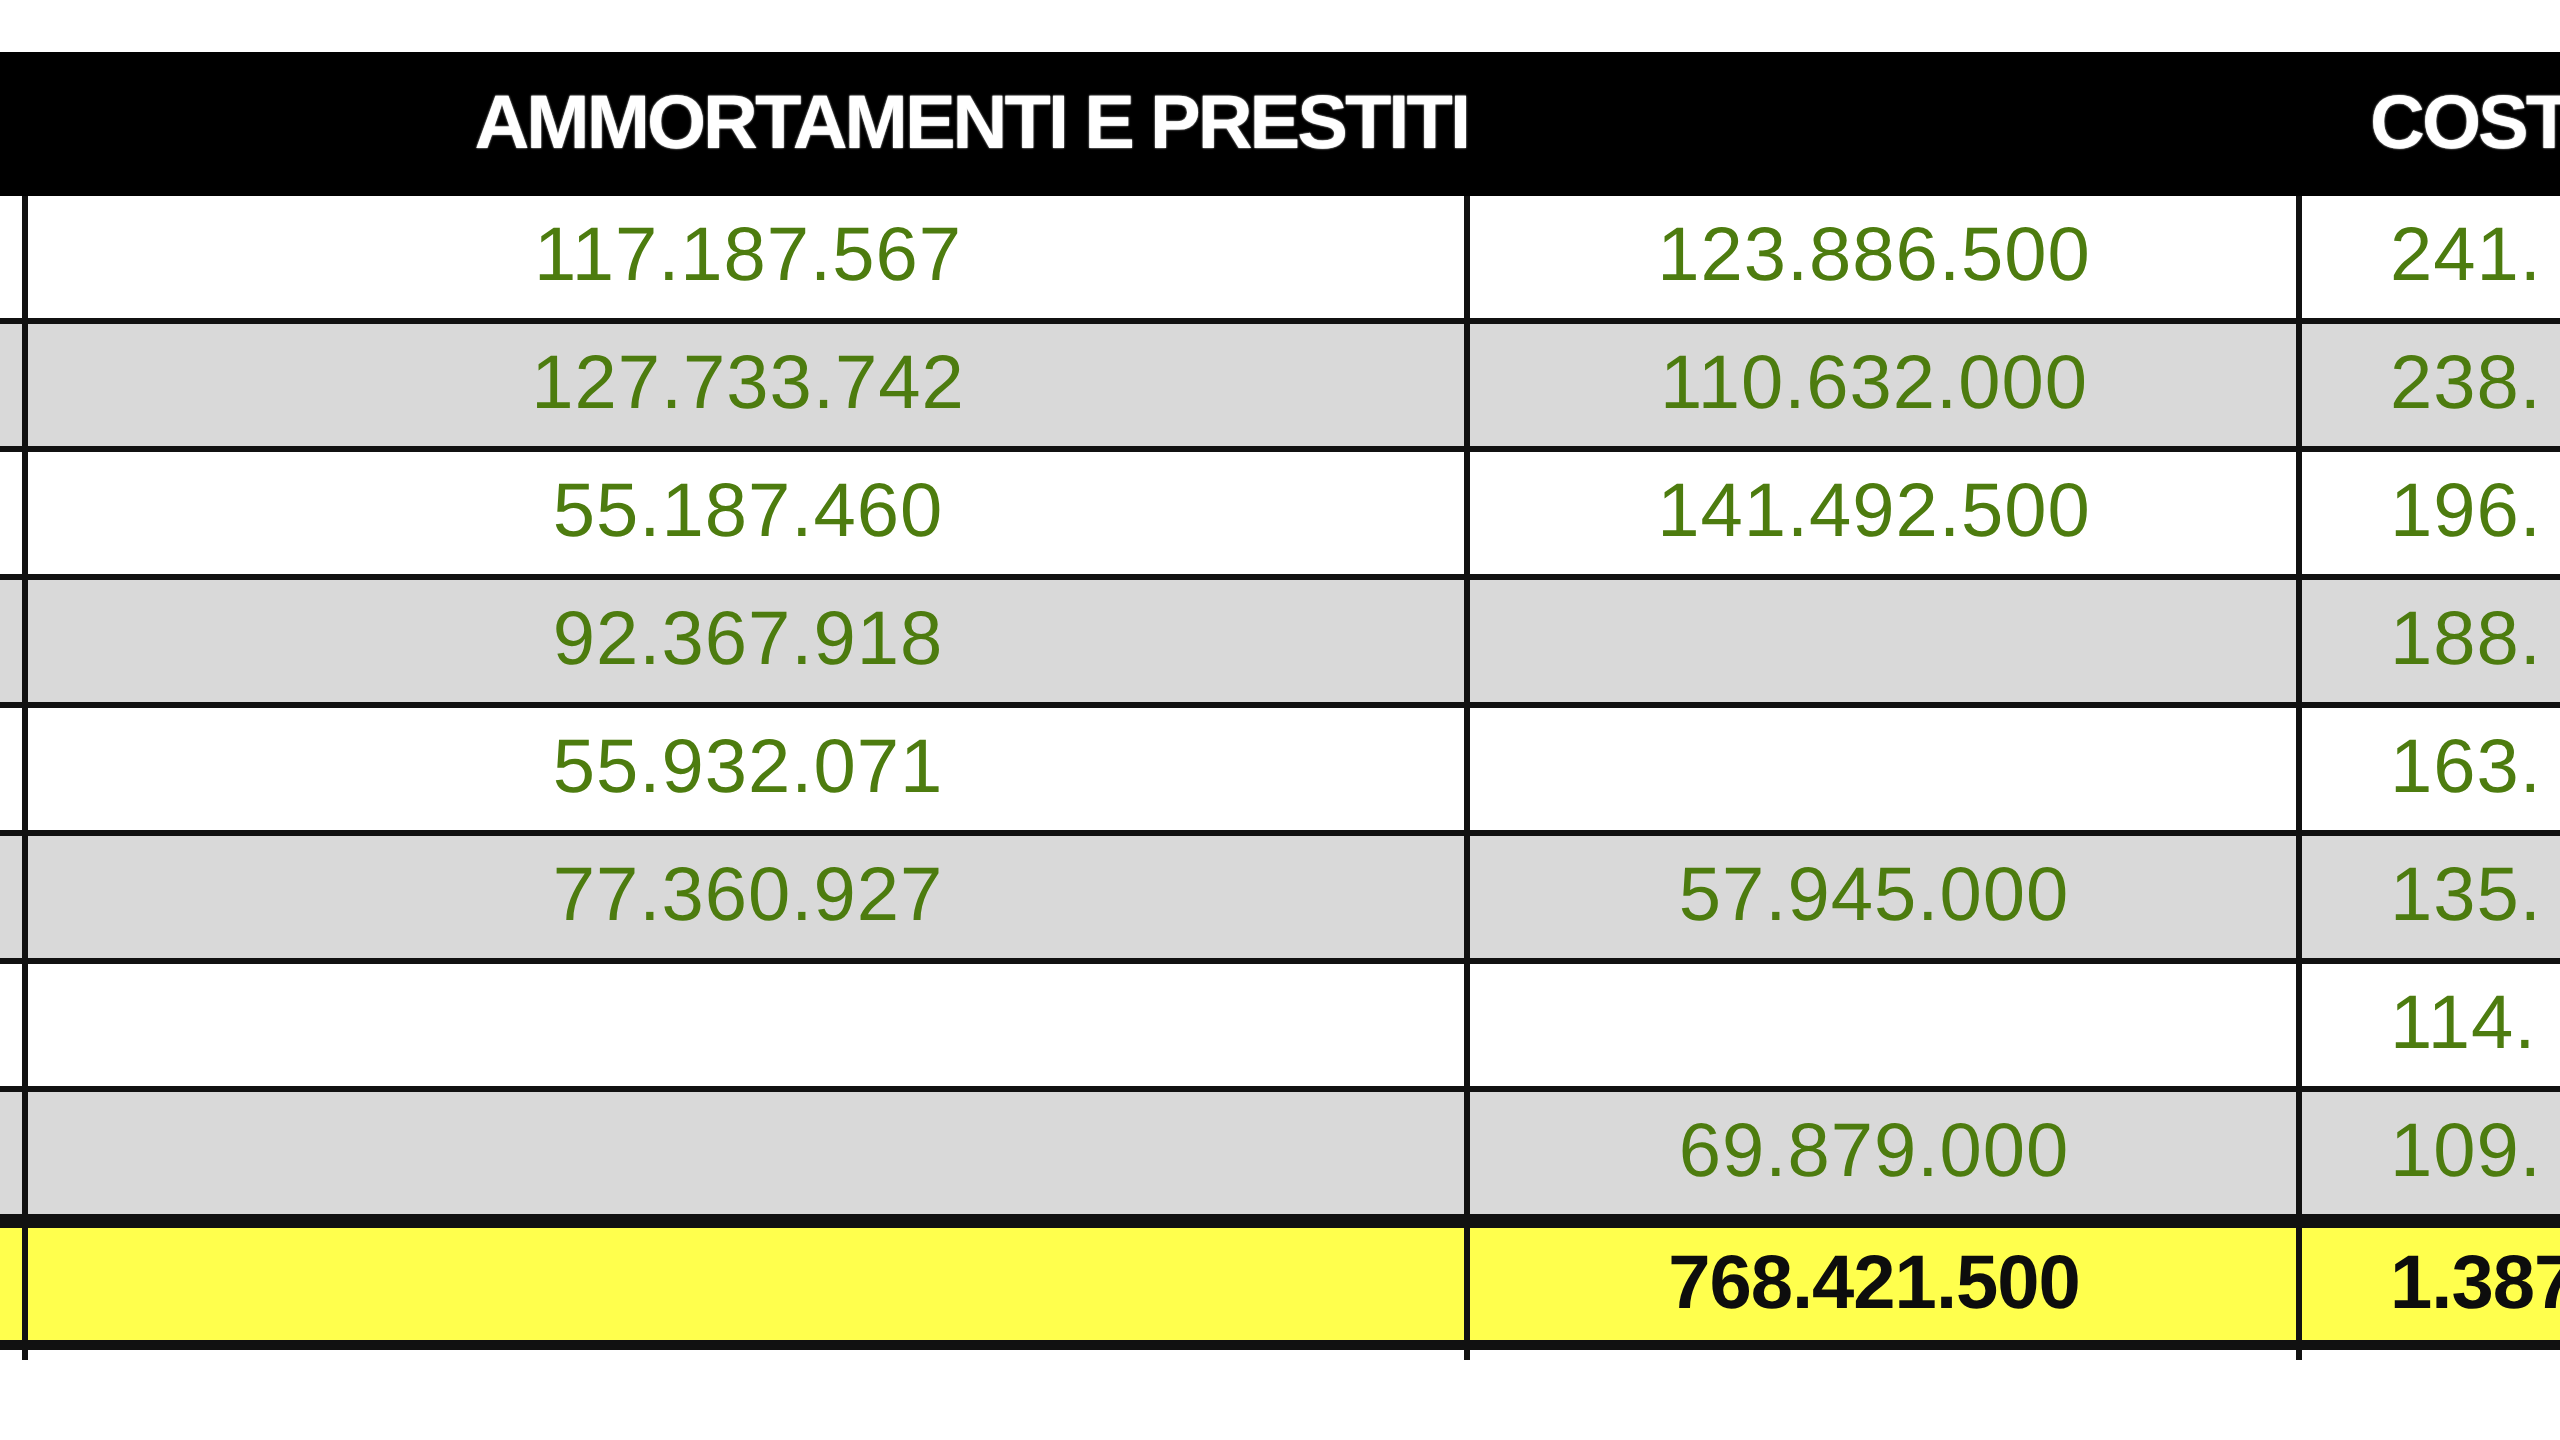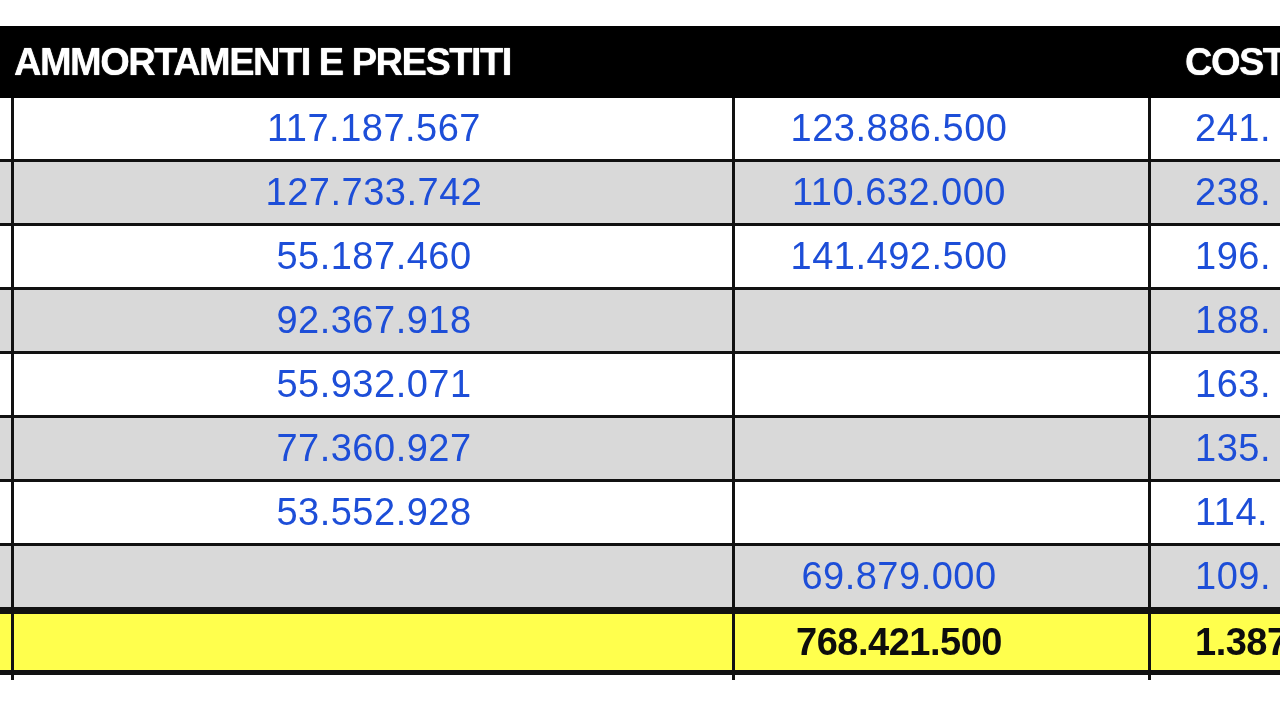--- a/index.html
+++ b/index.html
@@ -22,55 +22,55 @@
       width: 1300px; height: 72px;
       background: #000000;
     }
     .hdr-cell {
       position: absolute; top: 0; height: 72px;
       color: #ffffff;
       font-weight: bold;
       font-size: 38px;
       letter-spacing: -1.5px;
       line-height: 72px;
-      text-align: left;
+      text-align: right;
       white-space: nowrap;
       text-shadow: 0 0 1px #fff;
     }
     .row {
       position: absolute; left: 0;
       width: 1300px; height: 64px;
       border-bottom: 3px solid #111111;
     }
     .row.odd { background: #ffffff; }
     .row.even { background: #d9d9d9; }
     .row.total {
       background: #ffff4d;
       border-top: 5px solid #111111;
       border-bottom: 5px solid #111111;
       height: 66px;
     }
     .cell {
       position: absolute; top: 0; height: 100%;
       display: flex; align-items: center; justify-content: center;
       font-size: 38px;
-      color: #1d4ed8;
+      color: #4d7c0f;
       white-space: nowrap;
       letter-spacing: 0.5px;
     }
     .row.total .cell {
       font-weight: bold;
       letter-spacing: -0.5px;
       color: #0d0d0d;
     }
     .vline {
       position: absolute; top: 72px; width: 3px; background: #111111;
     }
     .c1 { left: 14px; width: 720px; }
-    .c2 { left: 692px; width: 414px; text-align: center; }
+    .c2 { left: 730px; width: 414px; text-align: center; }
     .c3 { left: 1151px; width: 200px; justify-content: flex-start; padding-left: 44px; }
     .h1 { left: 14px; width: 720px; }
     .h2 { left: 735px; width: 414px; }
     .h3 { left: 1151px; width: 200px; text-align: left; padding-left: 34px; }
   </style>
 </head>
 <body>
 
 <div class="stage">
   <div class="tbl">
@@ -98,24 +98,24 @@
     <div class="row even" style="top:264px">
       <div class="cell c1">92.367.918</div>
       <div class="cell c3">188.</div>
     </div>
     <div class="row odd" style="top:328px">
       <div class="cell c1">55.932.071</div>
       <div class="cell c3">163.</div>
     </div>
     <div class="row even" style="top:392px">
       <div class="cell c1">77.360.927</div>
+      <div class="cell c2">57.945.000</div>
       <div class="cell c3">135.</div>
     </div>
     <div class="row odd" style="top:456px">
-      <div class="cell c1">53.552.928</div>
       <div class="cell c3">114.</div>
     </div>
     <div class="row even" style="top:520px">
       <div class="cell c2">69.879.000</div>
       <div class="cell c3">109.</div>
     </div>
 
     <div class="row total" style="top:583px">
       <div class="cell c2">768.421.500</div>
       <div class="cell c3">1.387</div>

